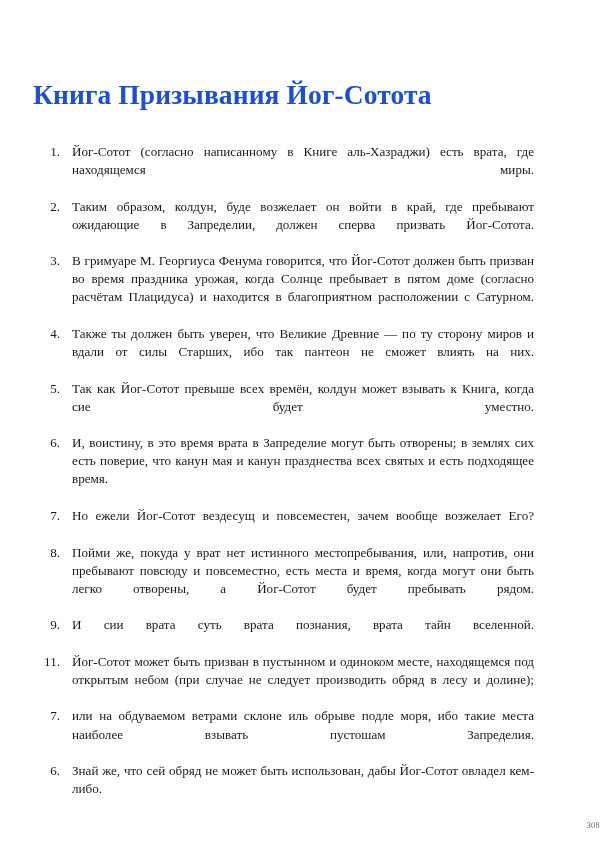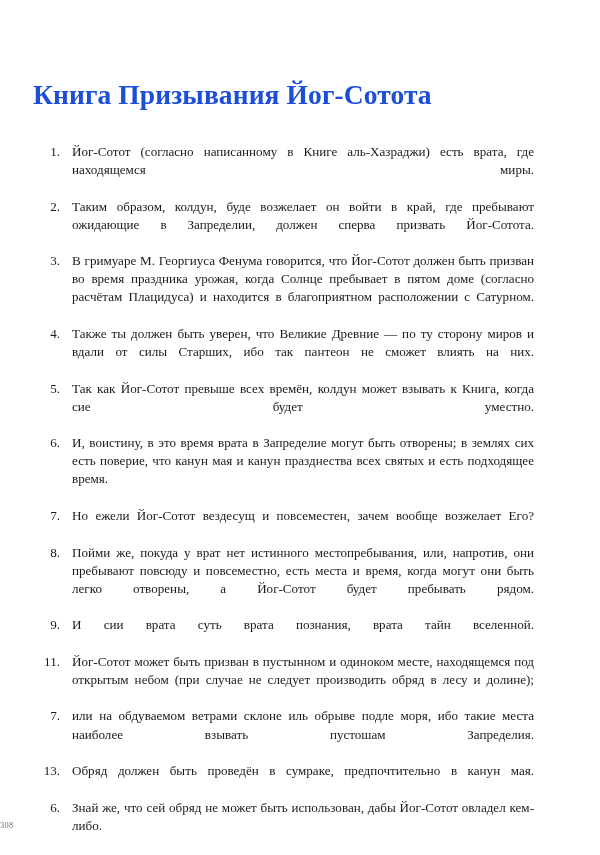--- a/index.html
+++ b/index.html
@@ -82,21 +82,21 @@
     display: inline-block;
     width: 100%;
   }
 
   
   .page-number {
     position: absolute;
     left: 0;
     top: 820px;
     width: 600px;
-    text-align: left;
+    text-align: right;
     font-size: 8.3px;
     line-height: 12px;
     color: #6b6b6b;
     letter-spacing: 0.3px;
   }
 </style>
 </head>
 <body>
 
 <div class="page">
@@ -142,24 +142,20 @@
       </li>
       <li class="clause">
         <span class="clause-number">11.</span>
         <span class="clause-text">Йог-Сотот может быть призван в пустынном и одиноком месте, находящемся под открытым небом (при случае не следует производить обряд в лесу и долине);</span>
       </li>
       <li class="clause">
         <span class="clause-number">7.</span>
         <span class="clause-text">или на обдуваемом ветрами склоне иль обрыве подле моря, ибо такие места наиболее взывать пустошам Запределия.</span>
       </li>
       <li class="clause">
-        <span class="clause-number">13.</span>
-        <span class="clause-text">Обряд должен быть проведён в сумраке, предпочтительно в канун мая.</span>
-      </li>
-      <li class="clause">
         <span class="clause-number">6.</span>
         <span class="clause-text">Знай же, что сей обряд не может быть использован, дабы Йог-Сотот овладел кем-либо.</span>
       </li>
     </ol>
 
   <div class="page-number">308</div>
 
 </div>
 
 </body></html>

